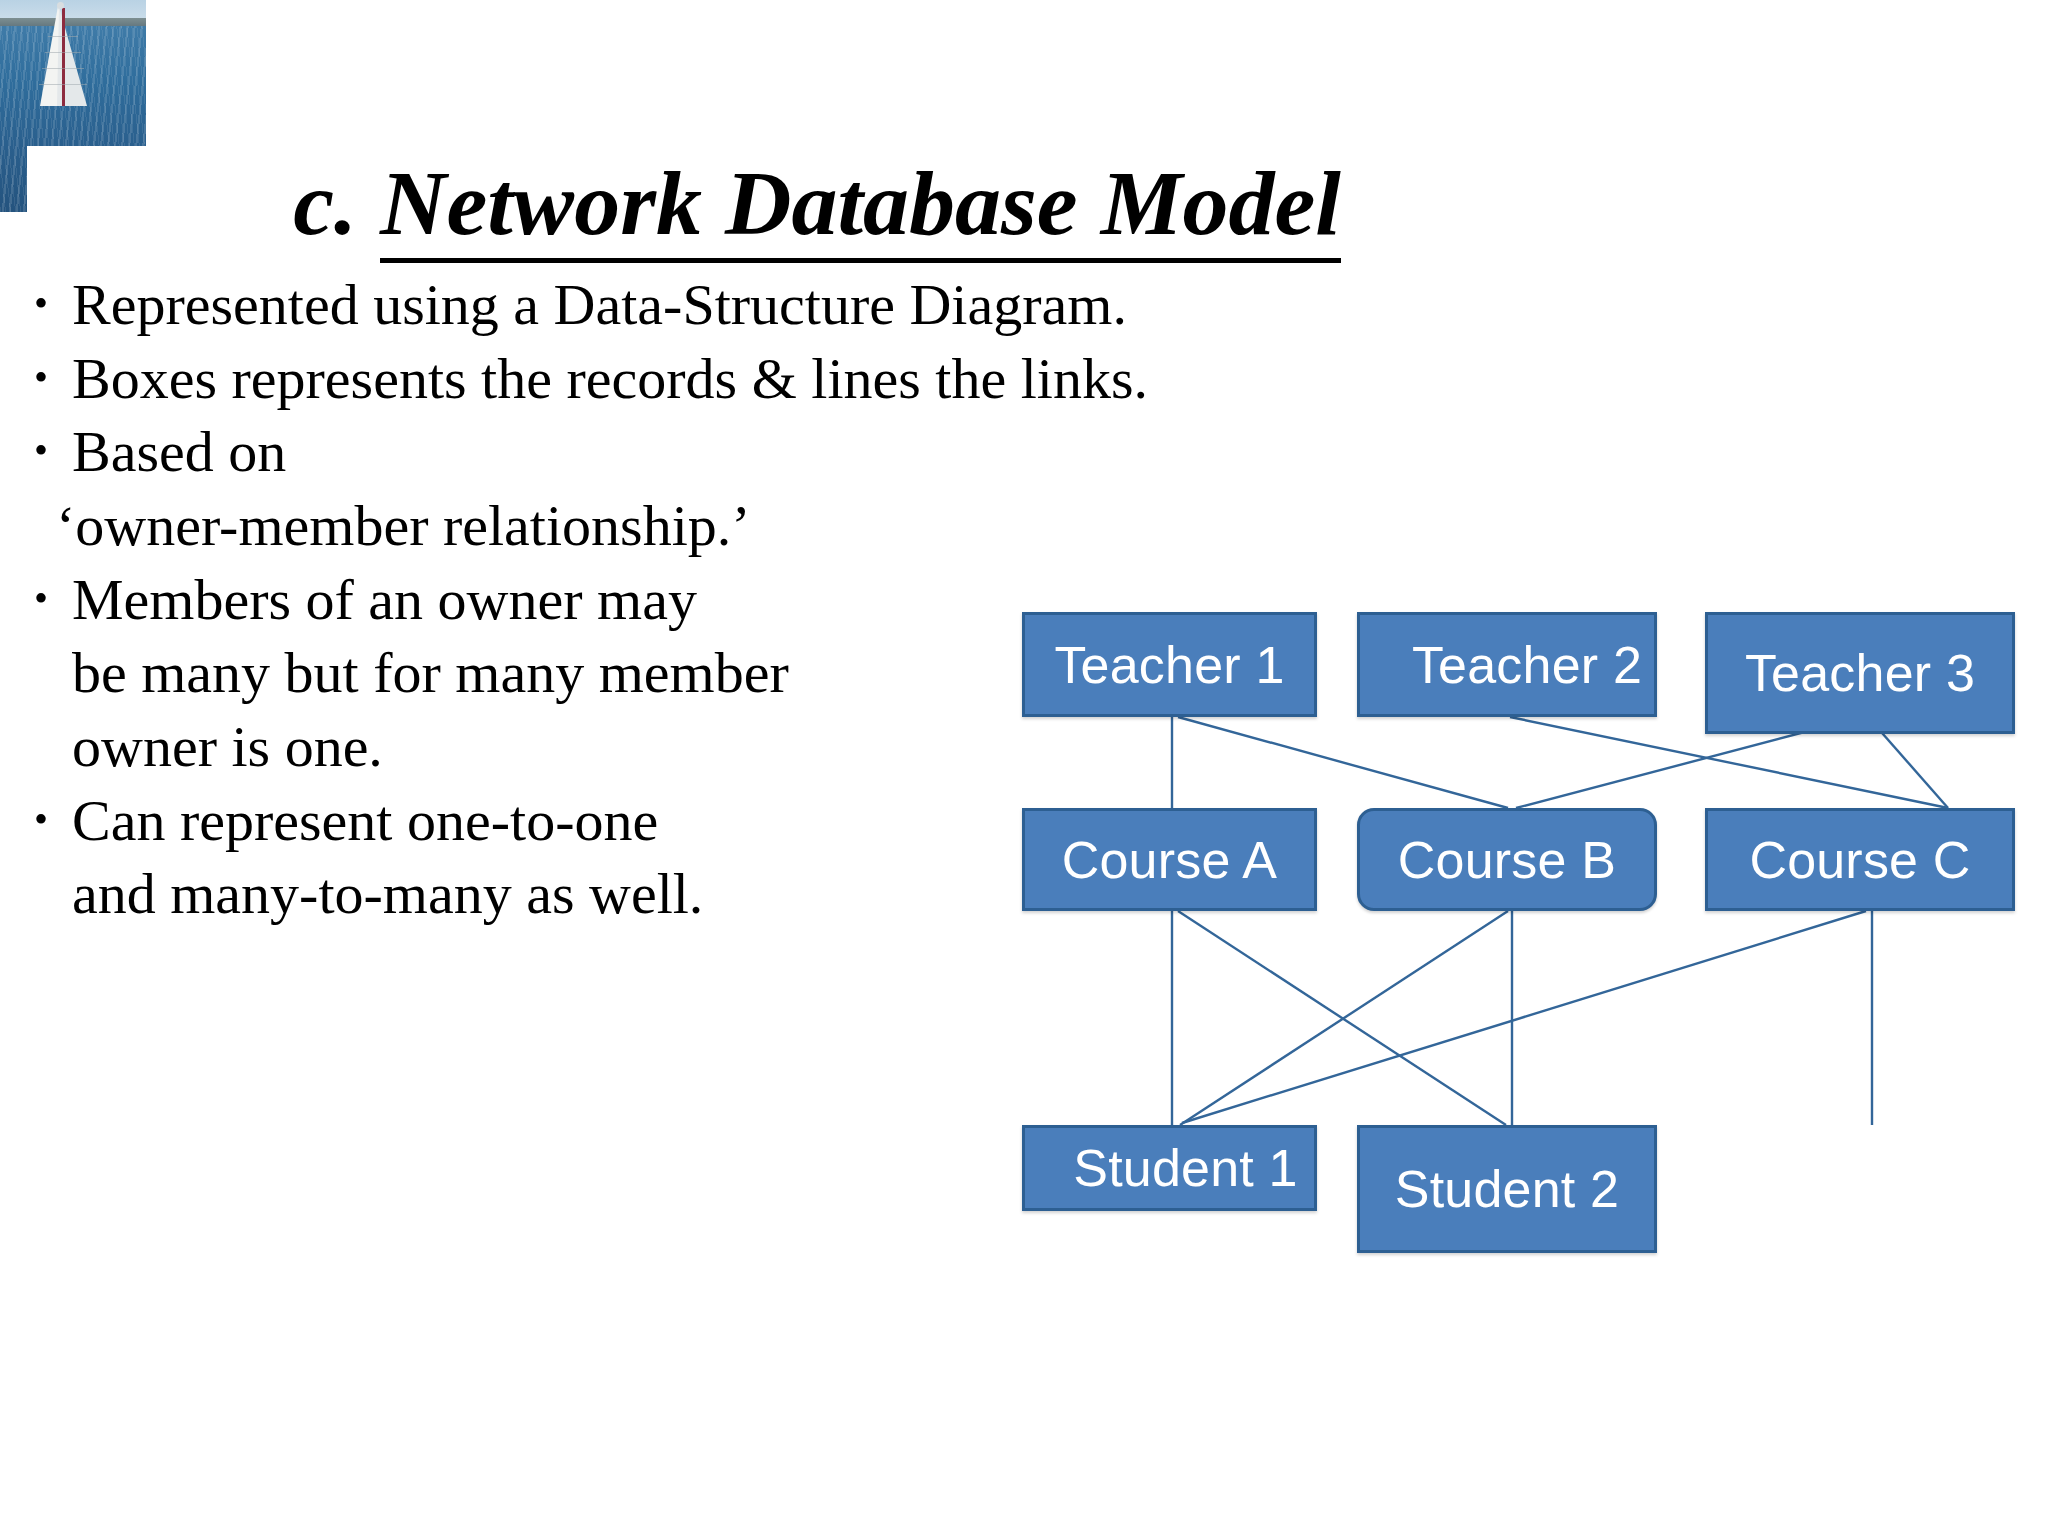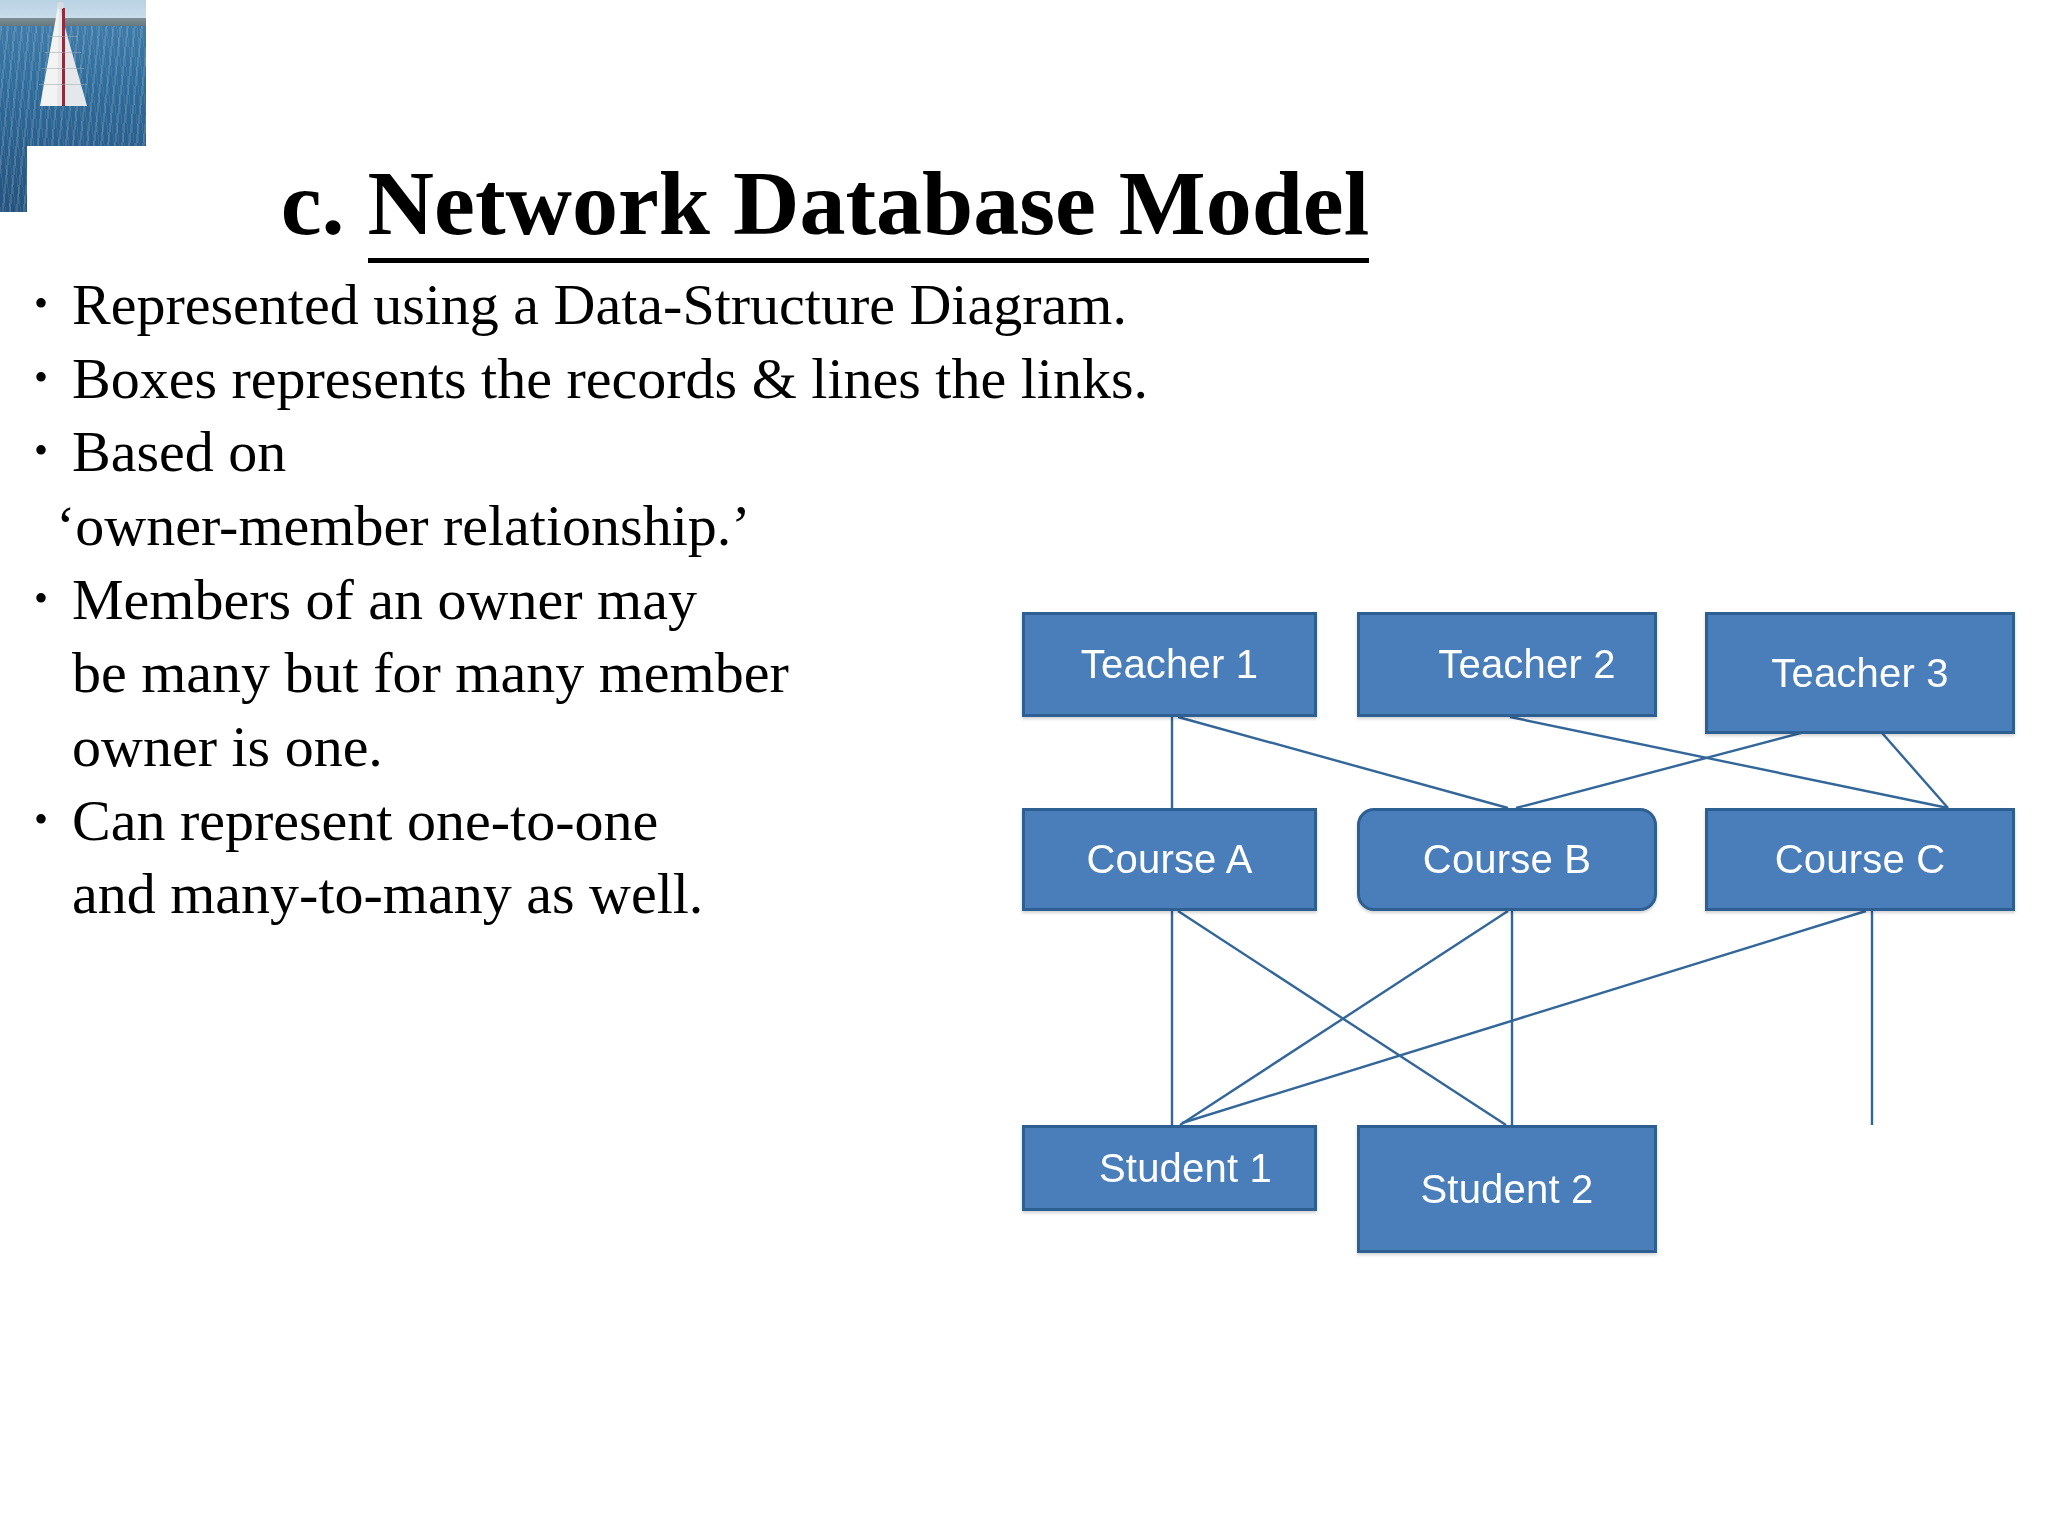--- a/index.html
+++ b/index.html
@@ -31,26 +31,27 @@
        border-bottom:100px solid #f3f4f2;}
   .sail2{position:absolute;left:57px;top:6px;width:0;height:0;
        border-left:2px solid transparent;border-right:28px solid transparent;
        border-bottom:100px solid #e4e8ea;}
   .mast{position:absolute;left:62px;top:8px;width:3px;height:98px;background:#8d2b3f;}
   .masthead{position:absolute;left:57px;top:2px;width:7px;height:7px;border-radius:50%;background:#d8dde0;}
   .sail-seam{position:absolute;background:rgba(160,170,175,.55);height:1px;}
 
   
   #slide-title{
-    position:absolute;left:245px;top:95px;width:1160px;
+    position:absolute;left:237px;top:95px;width:1160px;
     text-align:center;
     font-size:92px;line-height:1;
     color:#000000;
     font-family:"Liberation Serif", serif;
     white-space:nowrap;
+    font-style:italic;
   }
   #slide-title .ul{
     border-bottom:5px solid #000;
     padding-bottom:4px;
   }
 
   
   #bullet-list{
     position:absolute;left:10px;top:268px;width:1170px;
     font-size:58px;line-height:1.27;color:#000;
@@ -68,21 +69,21 @@
   #diagram{position:absolute;left:1000px;top:595px;width:1048px;height:670px;}
   #diagram-lines{position:absolute;left:0;top:0;width:1048px;height:670px;}
   .node-box{
     position:absolute;
     background:#4a7ebb;
     border:3px solid #2d5f92;
     box-sizing:border-box;
     display:flex;align-items:center;justify-content:center;
     color:#ffffff;
     font-family:"Liberation Sans", sans-serif;
-    font-size:40px;
+    font-size:52px;
     letter-spacing:.2px;
     box-shadow:0 2px 3px rgba(0,0,0,.18);
   }
 </style>
 </head>
 <body>
 
 <div id="deco-photo">
   <div class="photo-canvas">
     <div class="sky"></div>

